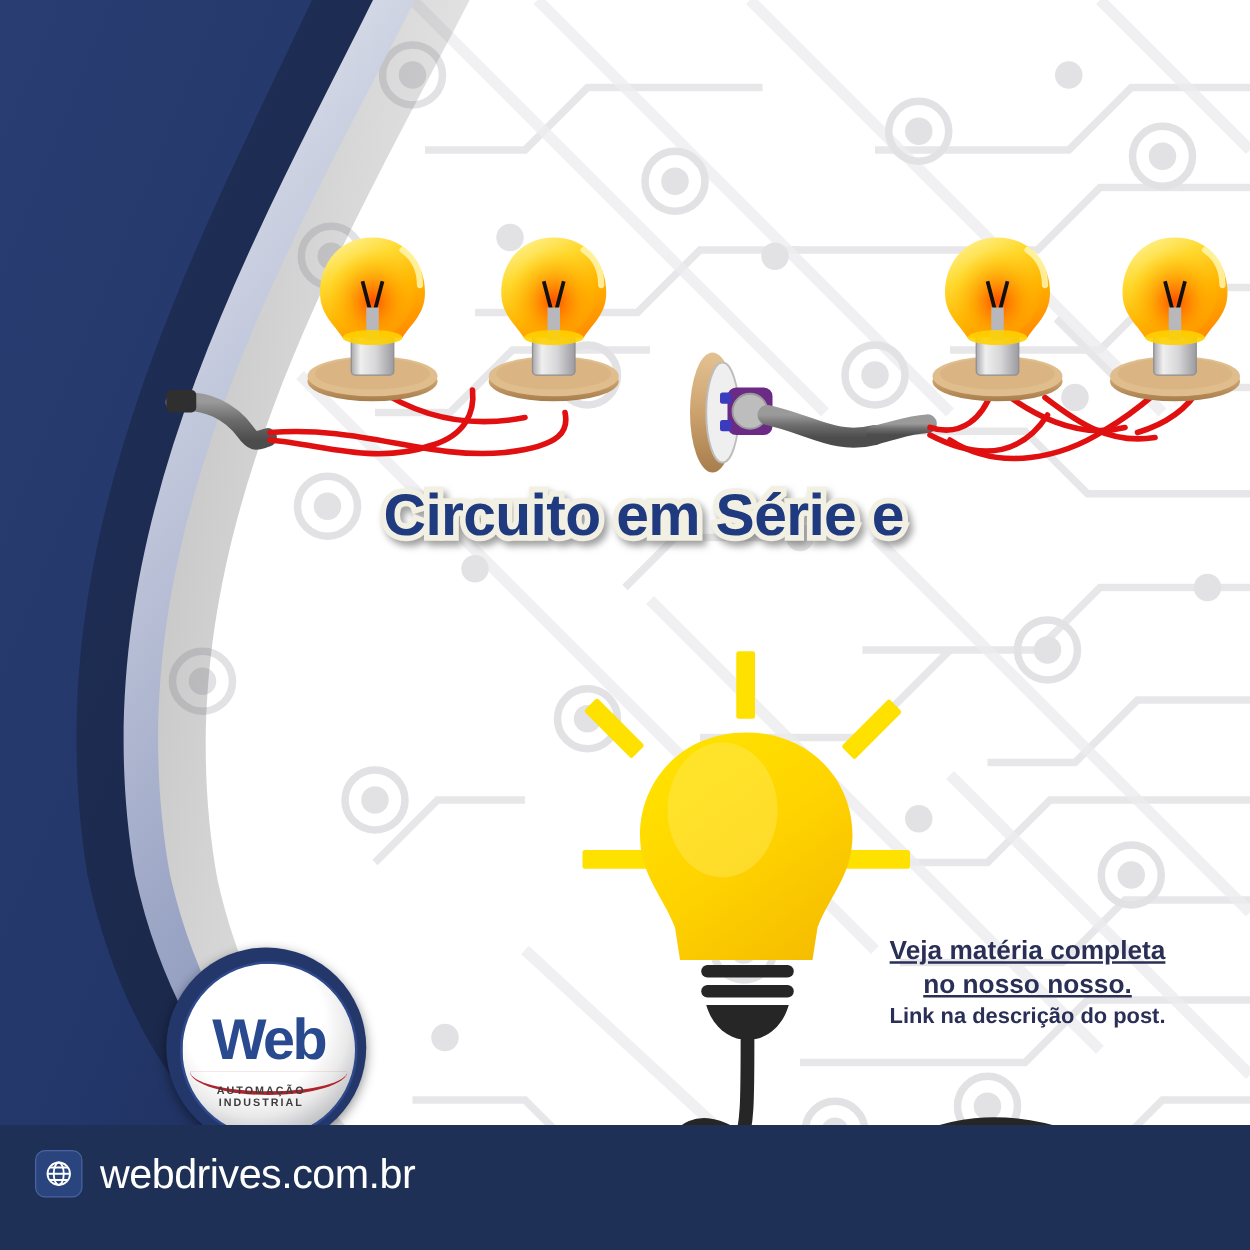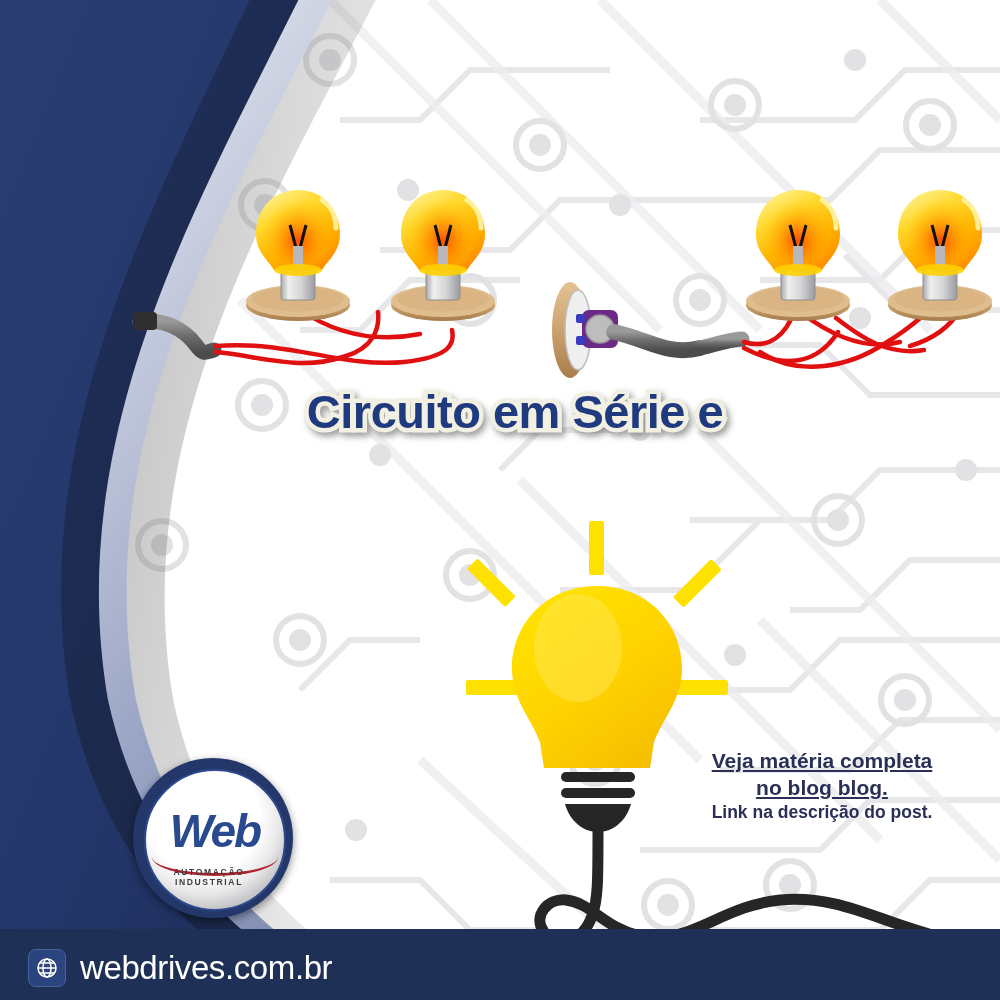--- a/index.html
+++ b/index.html
@@ -43,36 +43,36 @@
     z-index:45;
   }
   #logo-inner{
     position:absolute;left:11px;top:11px;width:138px;height:138px;border-radius:50%;
     background:radial-gradient(circle at 42% 34%, #ffffff 0%, #ffffff 46%, #e9e9ea 62%, #b9babd 80%, #8e9095 100%);
     border:2px solid #2e4a8c;
     overflow:hidden;
   }
   #logo-word{
     position:absolute;left:0;right:0;top:33px;text-align:center;
-    font-size:46px;font-weight:bold;font-style:italic;color:#2a4a90;
+    font-size:46px;font-weight:bold;color:#2a4a90;
     letter-spacing:-2px;
     text-shadow:1px 1px 0 rgba(255,255,255,.7);
   }
   #logo-swoosh{
     position:absolute;left:6px;top:86px;width:126px;height:16px;
     border-bottom:3px solid #b0232c;border-radius:0 0 50% 50%/0 0 100% 100%;
   }
   #logo-sub{
     position:absolute;left:0;right:12px;top:96px;text-align:center;
     font-size:8.6px;font-weight:bold;color:#3d3d3d;letter-spacing:1.6px;
   }
 
   
   #bottom-bar{
-    position:absolute;left:0;bottom:0;width:1000px;height:71px;
+    position:absolute;left:0;bottom:0;width:1000px;height:100px;
     background:#1e3055;z-index:50;text-decoration:underline;
   }
   #site{
     position:absolute;left:28px;top:16px;height:46px;
     display:flex;align-items:center;gap:14px;
   }
   #globe-box{
     width:36px;height:36px;border-radius:8px;background:#2a447e;
     display:flex;align-items:center;justify-content:center;
     border:1px solid #4a63a0;
@@ -348,21 +348,21 @@
     </g>
   </svg>
 
   <div id="title-block">
     <span class="title-line">Circuito em Série e</span>
   </div>
 
   <div id="promo">
     <div class="p1">
       <span>Veja matéria completa</span><br>
-      <span>no blog blog.</span>
+      <span>no nosso nosso.</span>
     </div>
     <div class="p2">Link na descrição do post.</div>
   </div>
 
   <div id="logo">
     <div id="logo-inner">
       <div id="logo-word">Web</div>
       <div id="logo-swoosh"></div>
       <div id="logo-sub">AUTOMAÇÃO INDUSTRIAL</div>
     </div>

